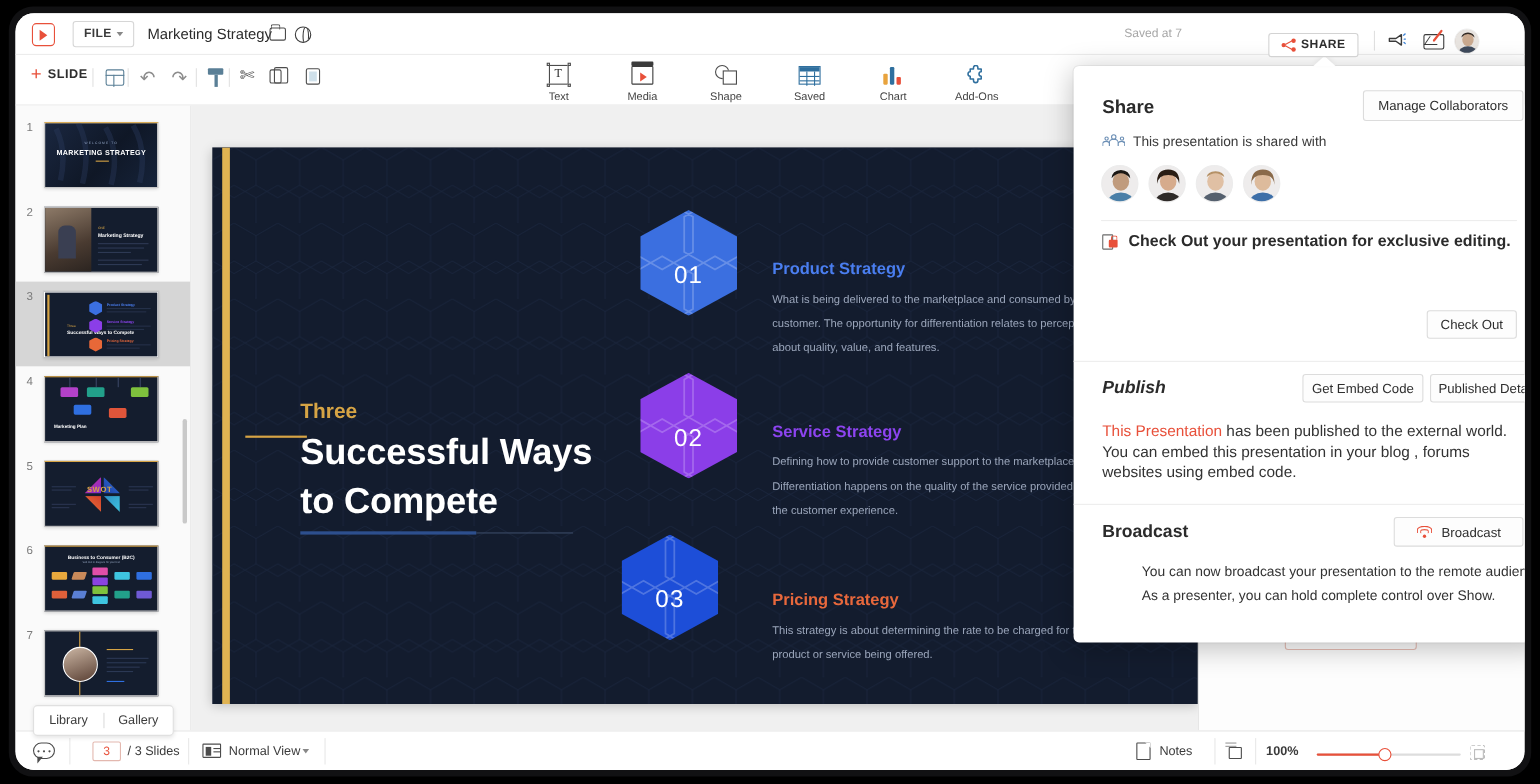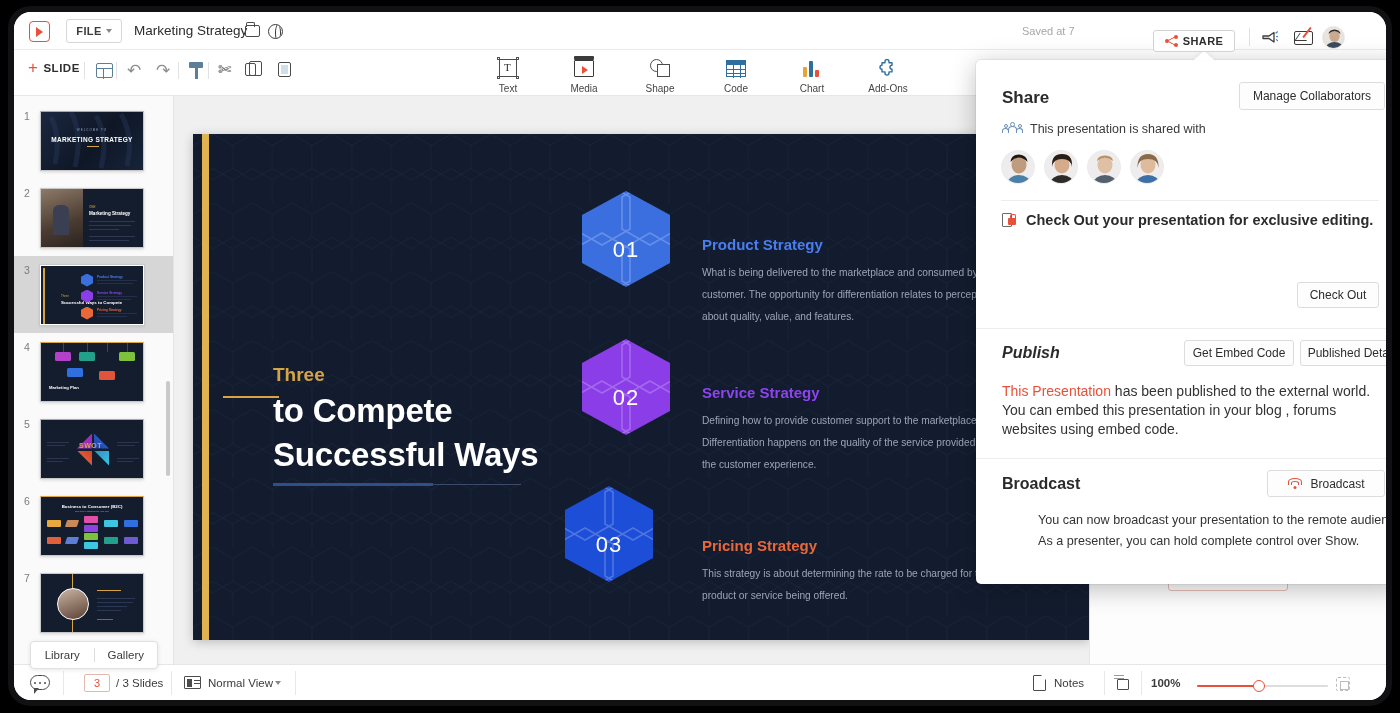--- a/index.html
+++ b/index.html
@@ -665,21 +665,21 @@
       </div>
       <div class="tool-item">
         <div class="ti-ico">
           <div class="ic-table">
                 <i class="h1"></i>
                 <i class="h2"></i>
                 <i class="v1"></i>
                 <i class="v2"></i>
               </div>
         </div>
-        <div class="ti-lbl">Code</div>
+        <div class="ti-lbl">Saved</div>
       </div>
       <div class="tool-item">
         <div class="ti-ico">
           <div class="ic-chart">
                 <i class="b1"></i>
                 <i class="b2"></i>
                 <i class="b3"></i>
               </div>
         </div>
         <div class="ti-lbl">Chart</div>
@@ -831,22 +831,22 @@
             <path d="M32 55.5 L64 74 L64 111 L32 129.5 L0 111 L0 74 Z" fill="none" stroke="#22304c" stroke-width="1.4"></path>
           </pattern>
         </defs>
         <rect width="896" height="506" fill="url(#hexp)"></rect>
       </svg>
       <div class="slide-gold"></div>
       <div class="ttl-dash"></div>
 
       <div class="ttl-three">Three</div>
       <div class="ttl-main">
+        <div>Successful Ways</div>
         <div>to Compete</div>
-        <div>Successful Ways</div>
       </div>
       <div class="ttl-rule"></div>
       <div class="ttl-rule2"></div>
 
       <div class="hexa" style="left:389px;top:57px;background:#3b6fe0;">
         <svg class="hpat" width="88" height="96" viewBox="0 0 88 96">
               <path d="M20 -10 L48 6 L48 38 L20 54 L-8 38 L-8 6Z M68 -10 L96 6 L96 38 L68 54 L40 38 L40 6Z M20 42 L48 58 L48 90 L20 106 L-8 90 L-8 58Z M68 42 L96 58 L96 90 L68 106 L40 90 L40 58Z" fill="none" stroke="#fff" stroke-width="1.6"></path>
             </svg>
         <span class="hnum">01</span>
       </div>

